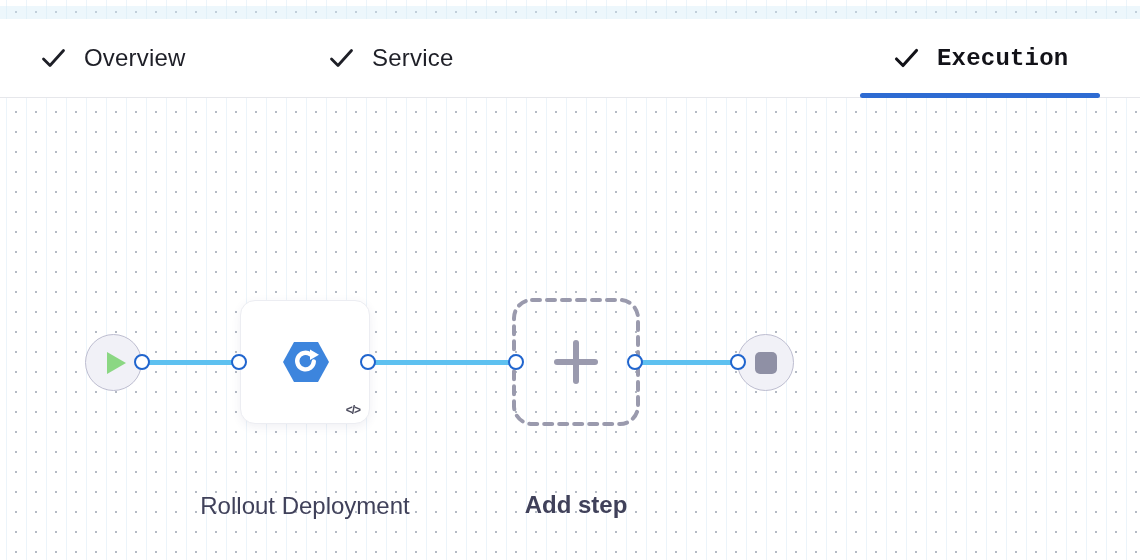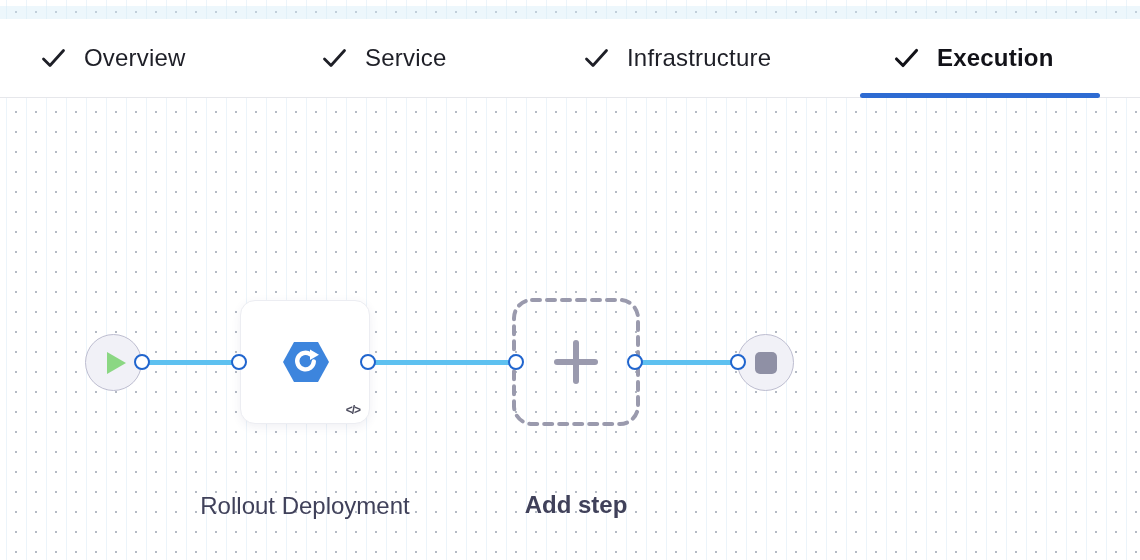--- a/index.html
+++ b/index.html
@@ -18,23 +18,23 @@
   #top-strip-tint{position:absolute;left:0;top:6px;width:1140px;height:13px;background:rgba(213,236,248,.42);}
 
   
   #tabbar{
     position:absolute;left:0;top:19px;width:1140px;height:78px;
     background:#ffffff;border-bottom:1px solid #e6e7eb;
   }
   .tab{position:absolute;top:0;height:78px;display:flex;align-items:center;gap:17px;cursor:pointer;}
   .tab .check{width:27px;height:27px;flex:0 0 auto;display:block;}
   .tab .tab-label{font-size:24px;color:#1e1f27;font-weight:500;letter-spacing:.2px;}
-  .tab.active .tab-label{font-weight:700;color:#121218;}
+  .tab.active .tab-label{font-weight:700;color:#121218;font-family:Liberation Mono, monospace;}
   #tab-overview{left:40px;}
-  #tab-service{left:321px;justify-content:center;}
+  #tab-service{left:328px;justify-content:center;}
   #tab-infrastructure{left:583px;}
   #tab-execution{left:893px;}
   #active-underline{
     position:absolute;left:860px;bottom:-1px;width:240px;height:5px;
     background:#2e6bd2;border-radius:3px;
   }
 
   
   .edge{position:absolute;top:360px;height:5px;background:#5ec1f0;border-radius:2px;}
   #edge-1{left:142px;width:97px;}
@@ -105,26 +105,20 @@
       <span class="tab-label">Overview</span>
     </div>
 
     <div class="tab" id="tab-service">
       <svg class="check" viewBox="0 0 27 27">
         <polyline points="3.5,14 10,20.5 23.5,5.5" fill="none" stroke="#1e1f27" stroke-width="2.8" stroke-linecap="round" stroke-linejoin="round"></polyline>
       </svg>
       <span class="tab-label">Service</span>
     </div>
 
-    <div class="tab" id="tab-infrastructure">
-      <svg class="check" viewBox="0 0 27 27">
-        <polyline points="3.5,14 10,20.5 23.5,5.5" fill="none" stroke="#1e1f27" stroke-width="2.8" stroke-linecap="round" stroke-linejoin="round"></polyline>
-      </svg>
-      <span class="tab-label">Infrastructure</span>
-    </div>
 
     <div class="tab active" id="tab-execution">
       <svg class="check" viewBox="0 0 27 27">
         <polyline points="3.5,14 10,20.5 23.5,5.5" fill="none" stroke="#121218" stroke-width="3.1" stroke-linecap="round" stroke-linejoin="round"></polyline>
       </svg>
       <span class="tab-label">Execution</span>
     </div>
 
     <div id="active-underline"></div>
   </div>

